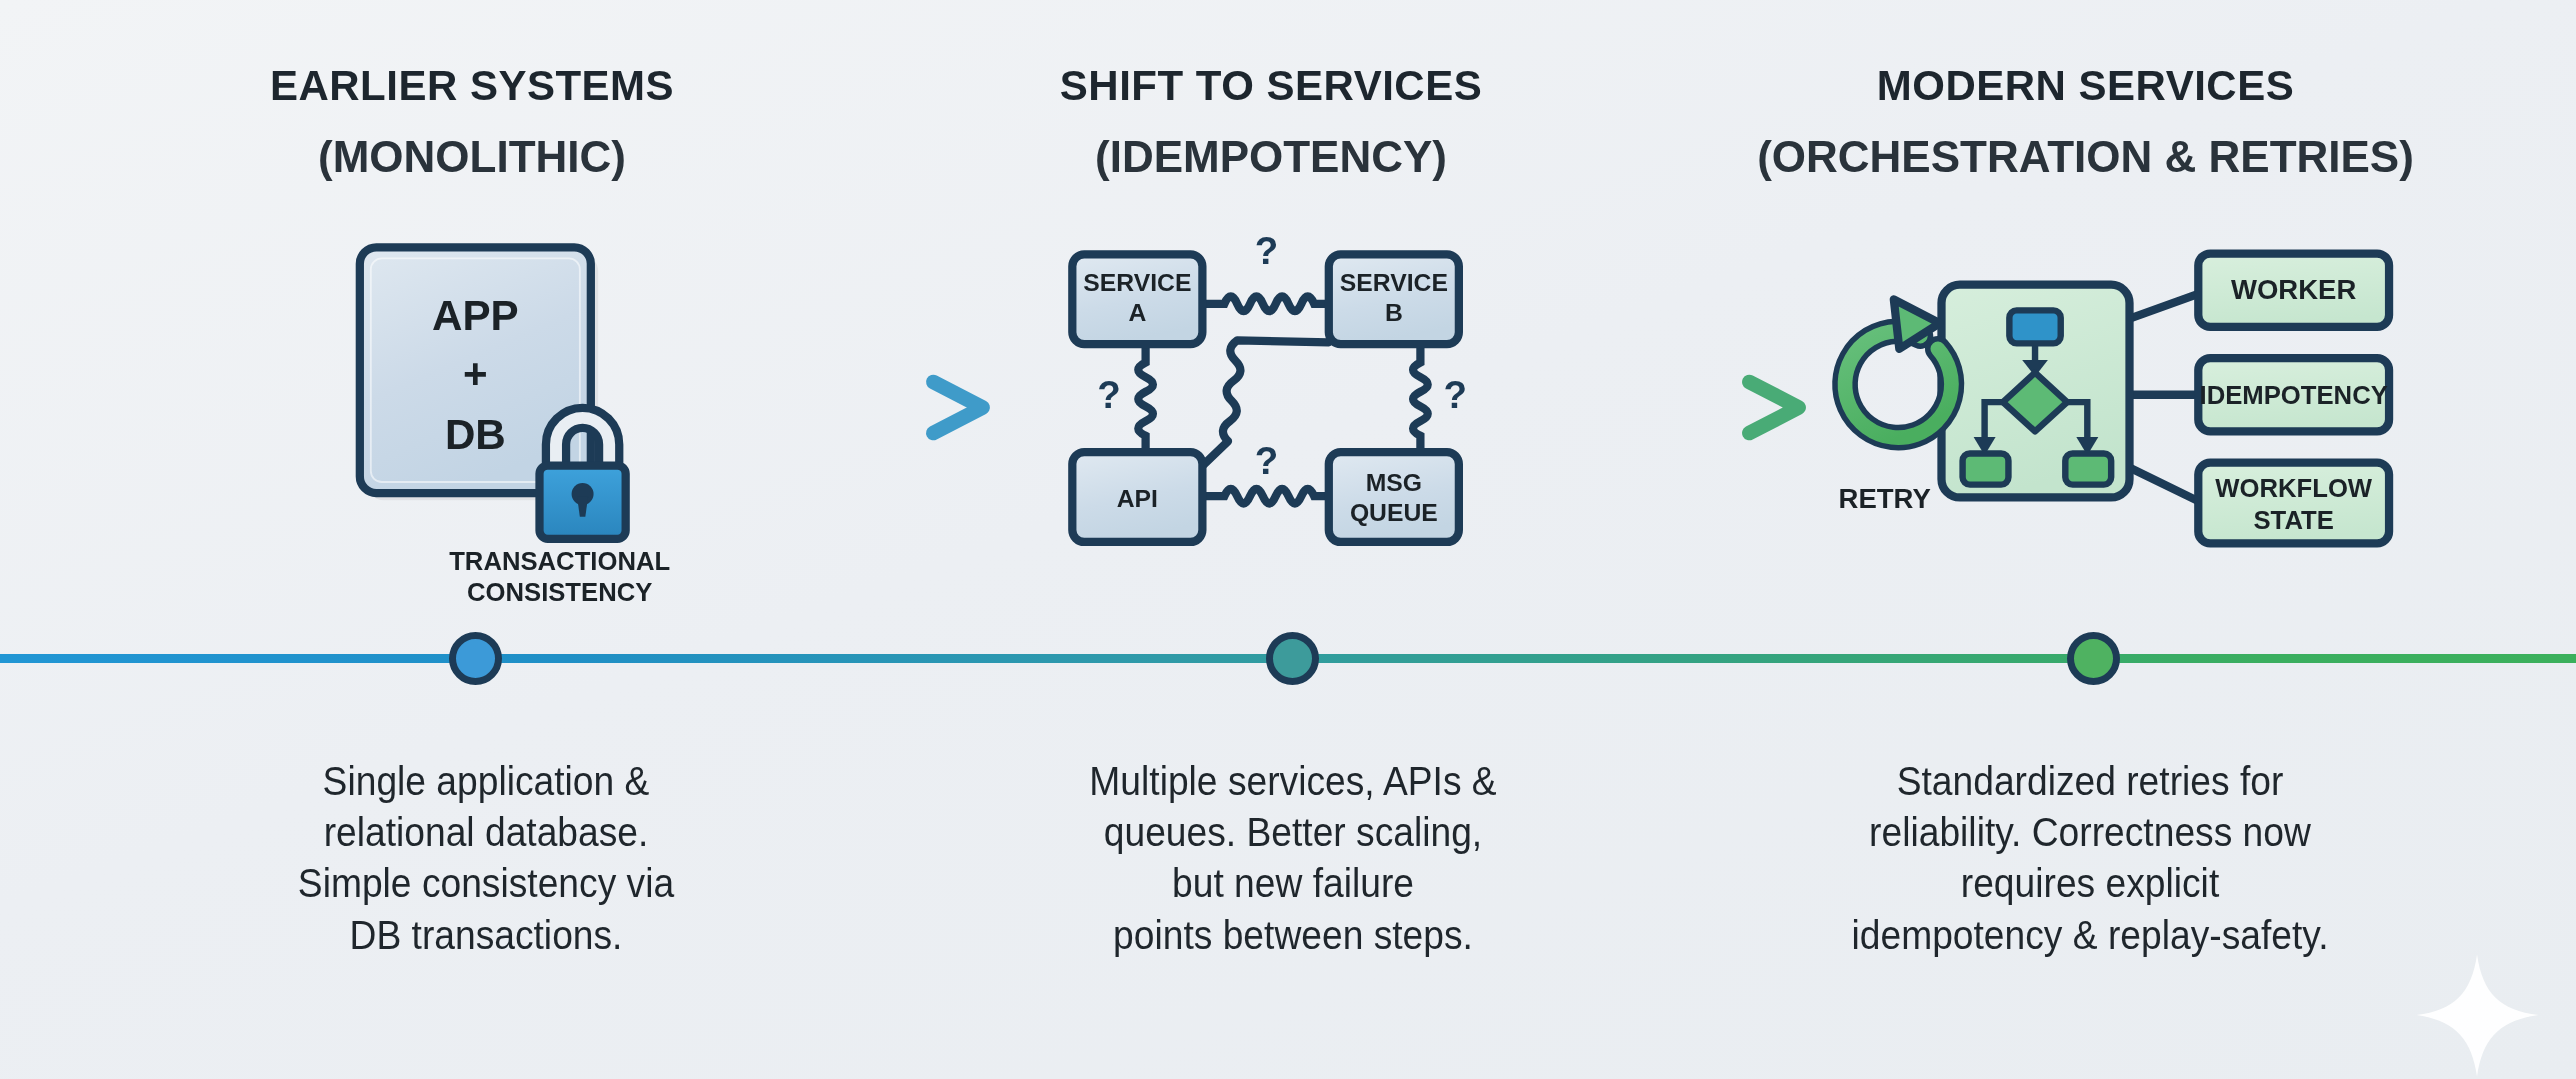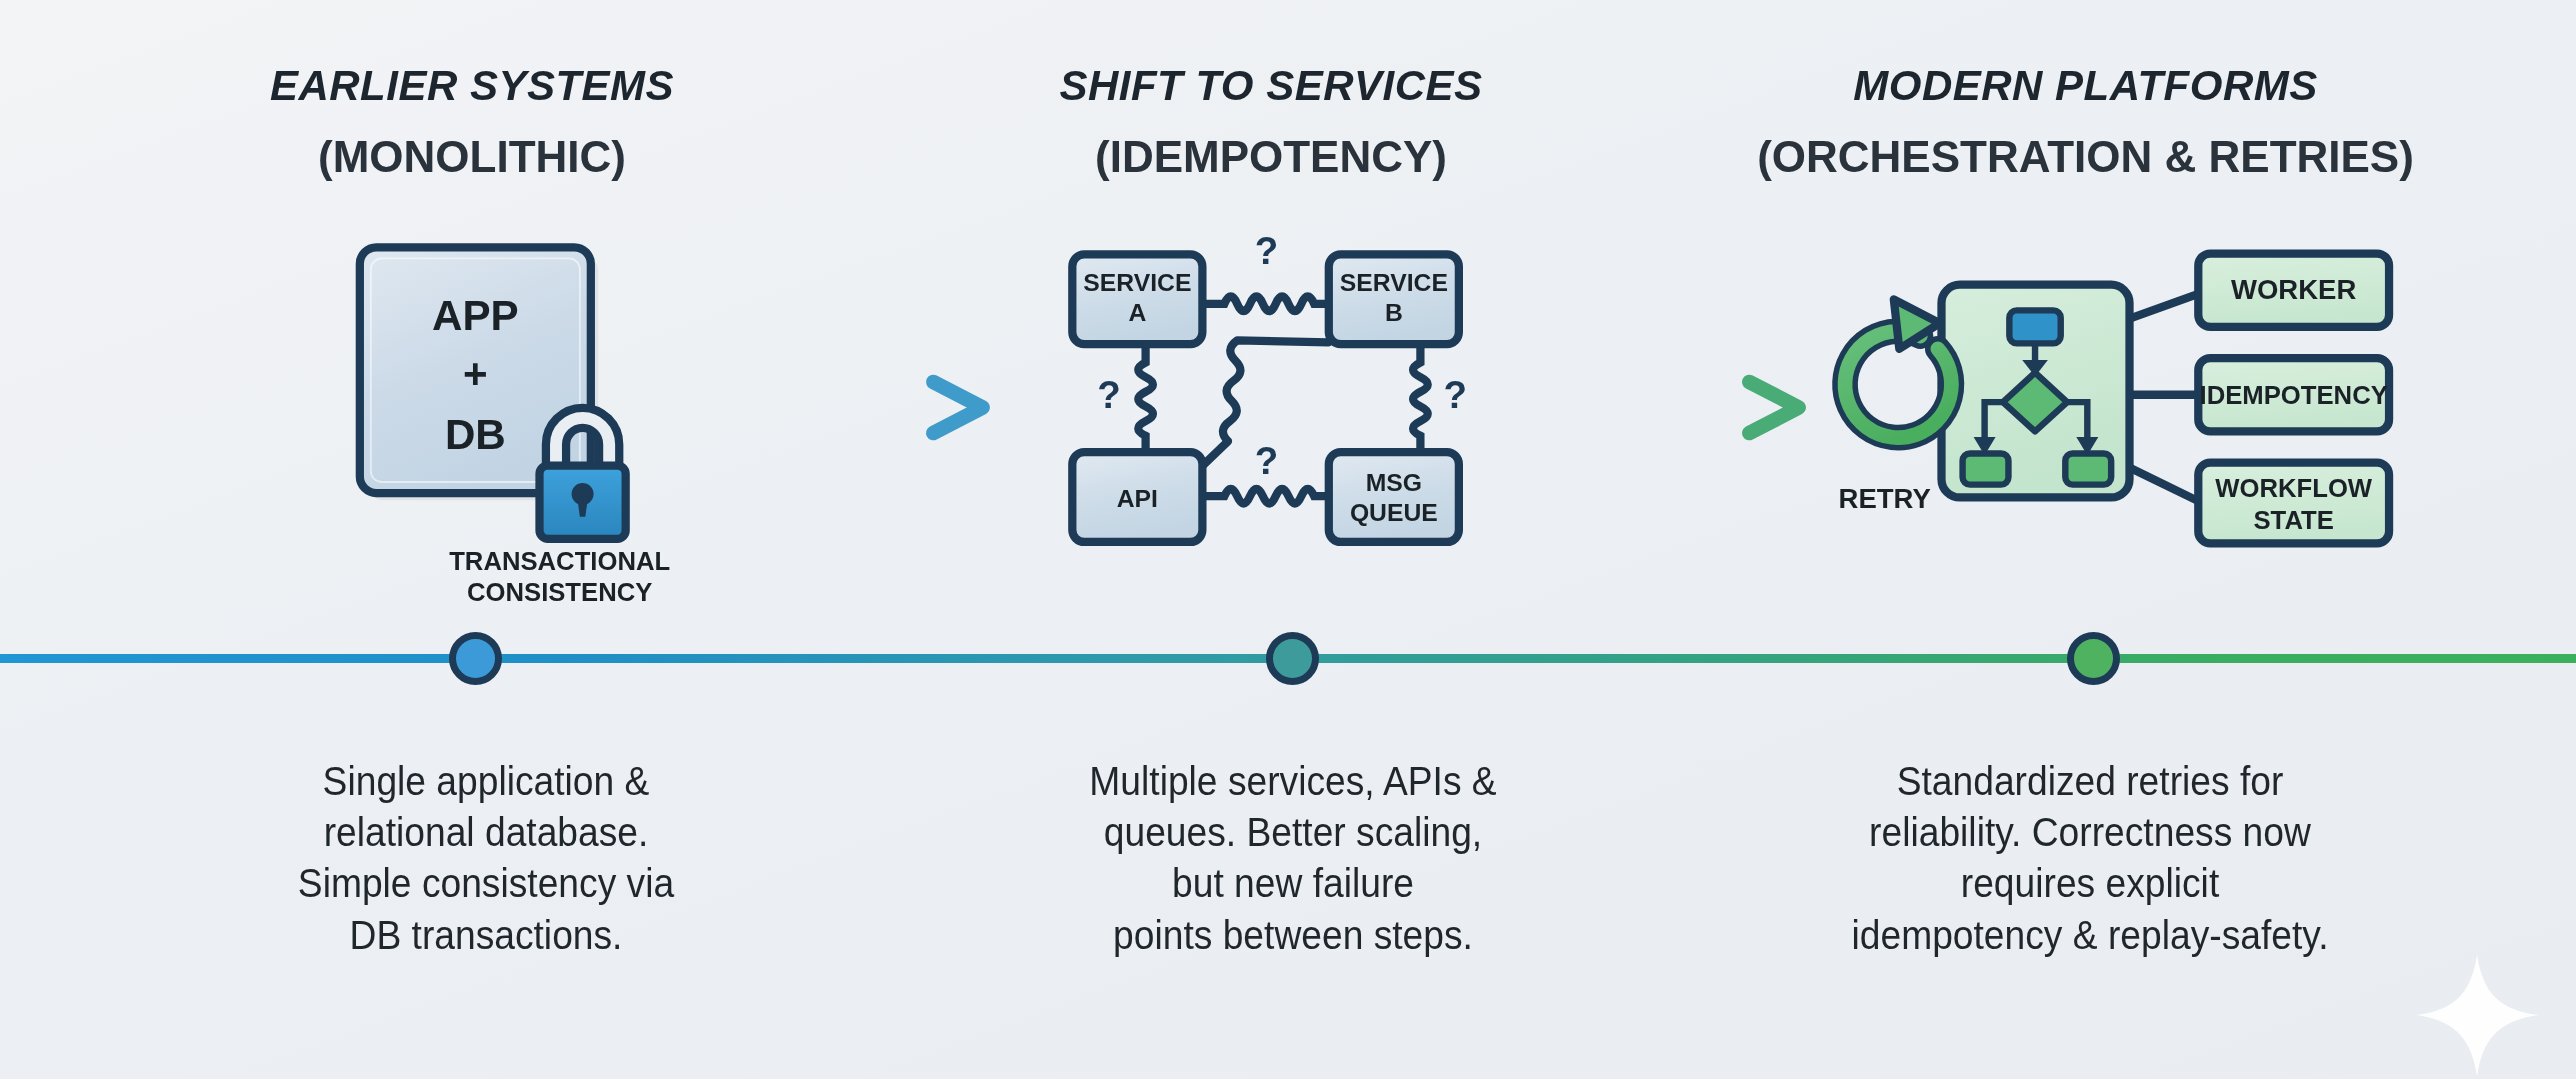--- a/index.html
+++ b/index.html
@@ -28,21 +28,20 @@
     text-align: center;
     color: #222b33;
   }
   .col-header .h-main {
     font-size: 42px;
     font-weight: bold;
     letter-spacing: 0.5px;
     line-height: 1.05;
     white-space: nowrap;
     color: #1d262e;
-    font-style: italic;
   }
   .col-header .h-sub {
     font-size: 44px;
     font-weight: bold;
     line-height: 1.2;
     margin-top: 23px;
     white-space: nowrap;
     color: #2a333b;
   }
 
@@ -110,21 +109,21 @@
     <div class="h-main">EARLIER SYSTEMS</div>
     <div class="h-sub">(MONOLITHIC)</div>
   </div>
 
   <div class="col-header" style="left:776px; top:64px; width:990px;">
     <div class="h-main">SHIFT TO SERVICES</div>
     <div class="h-sub">(IDEMPOTENCY)</div>
   </div>
 
   <div class="col-header" style="left:1595px; top:64px; width:981px;">
-    <div class="h-main">MODERN PLATFORMS</div>
+    <div class="h-main">MODERN SERVICES</div>
     <div class="h-sub">(ORCHESTRATION &amp; RETRIES)</div>
   </div>
 
   <div class="stage" style="left:303px; top:229px; width:440px; height:385px;">
     <svg width="440" height="385" viewBox="0 0 480 420">
       <defs>
         <linearGradient id="blueBoxGrad" x1="0" y1="0" x2="0.4" y2="1">
           <stop offset="0%" stop-color="#dfe8f0"></stop>
           <stop offset="55%" stop-color="#ccdae8"></stop>
           <stop offset="100%" stop-color="#c2d4e4"></stop>

